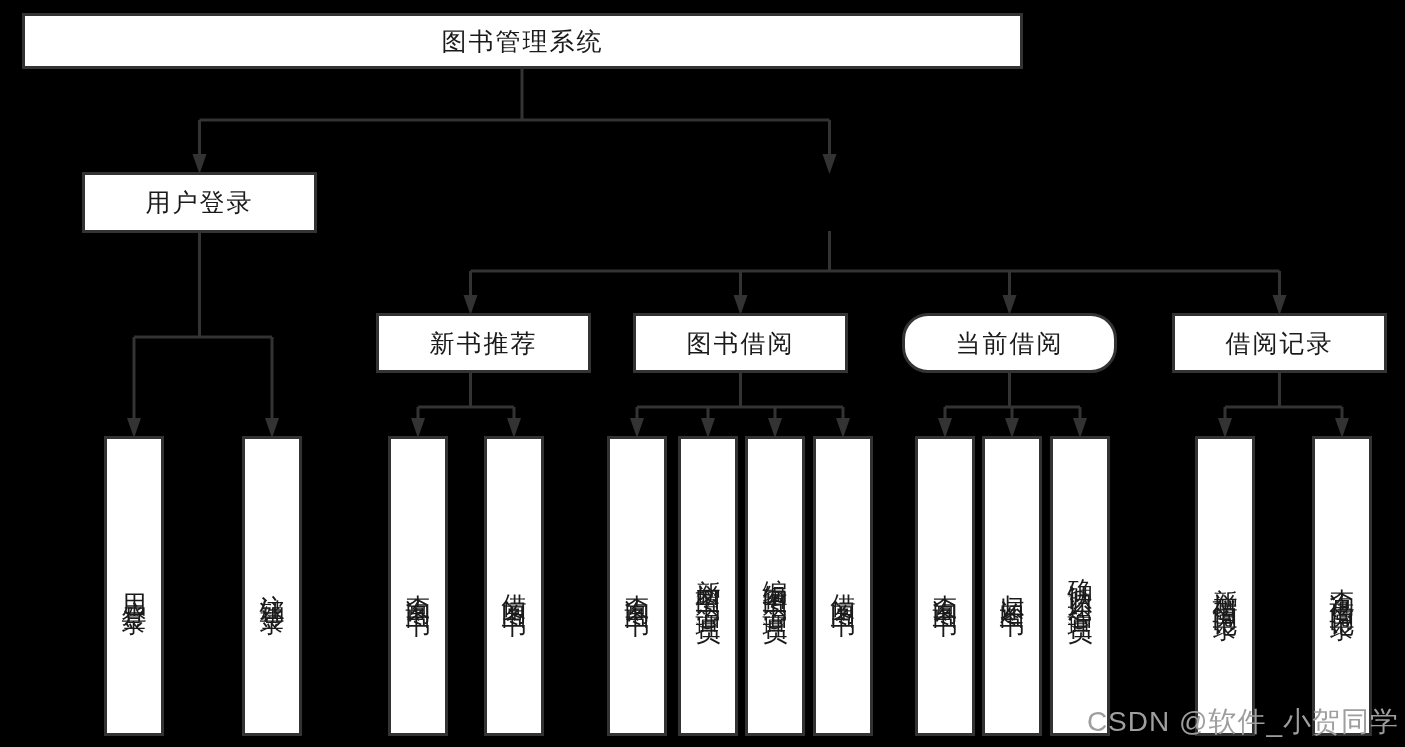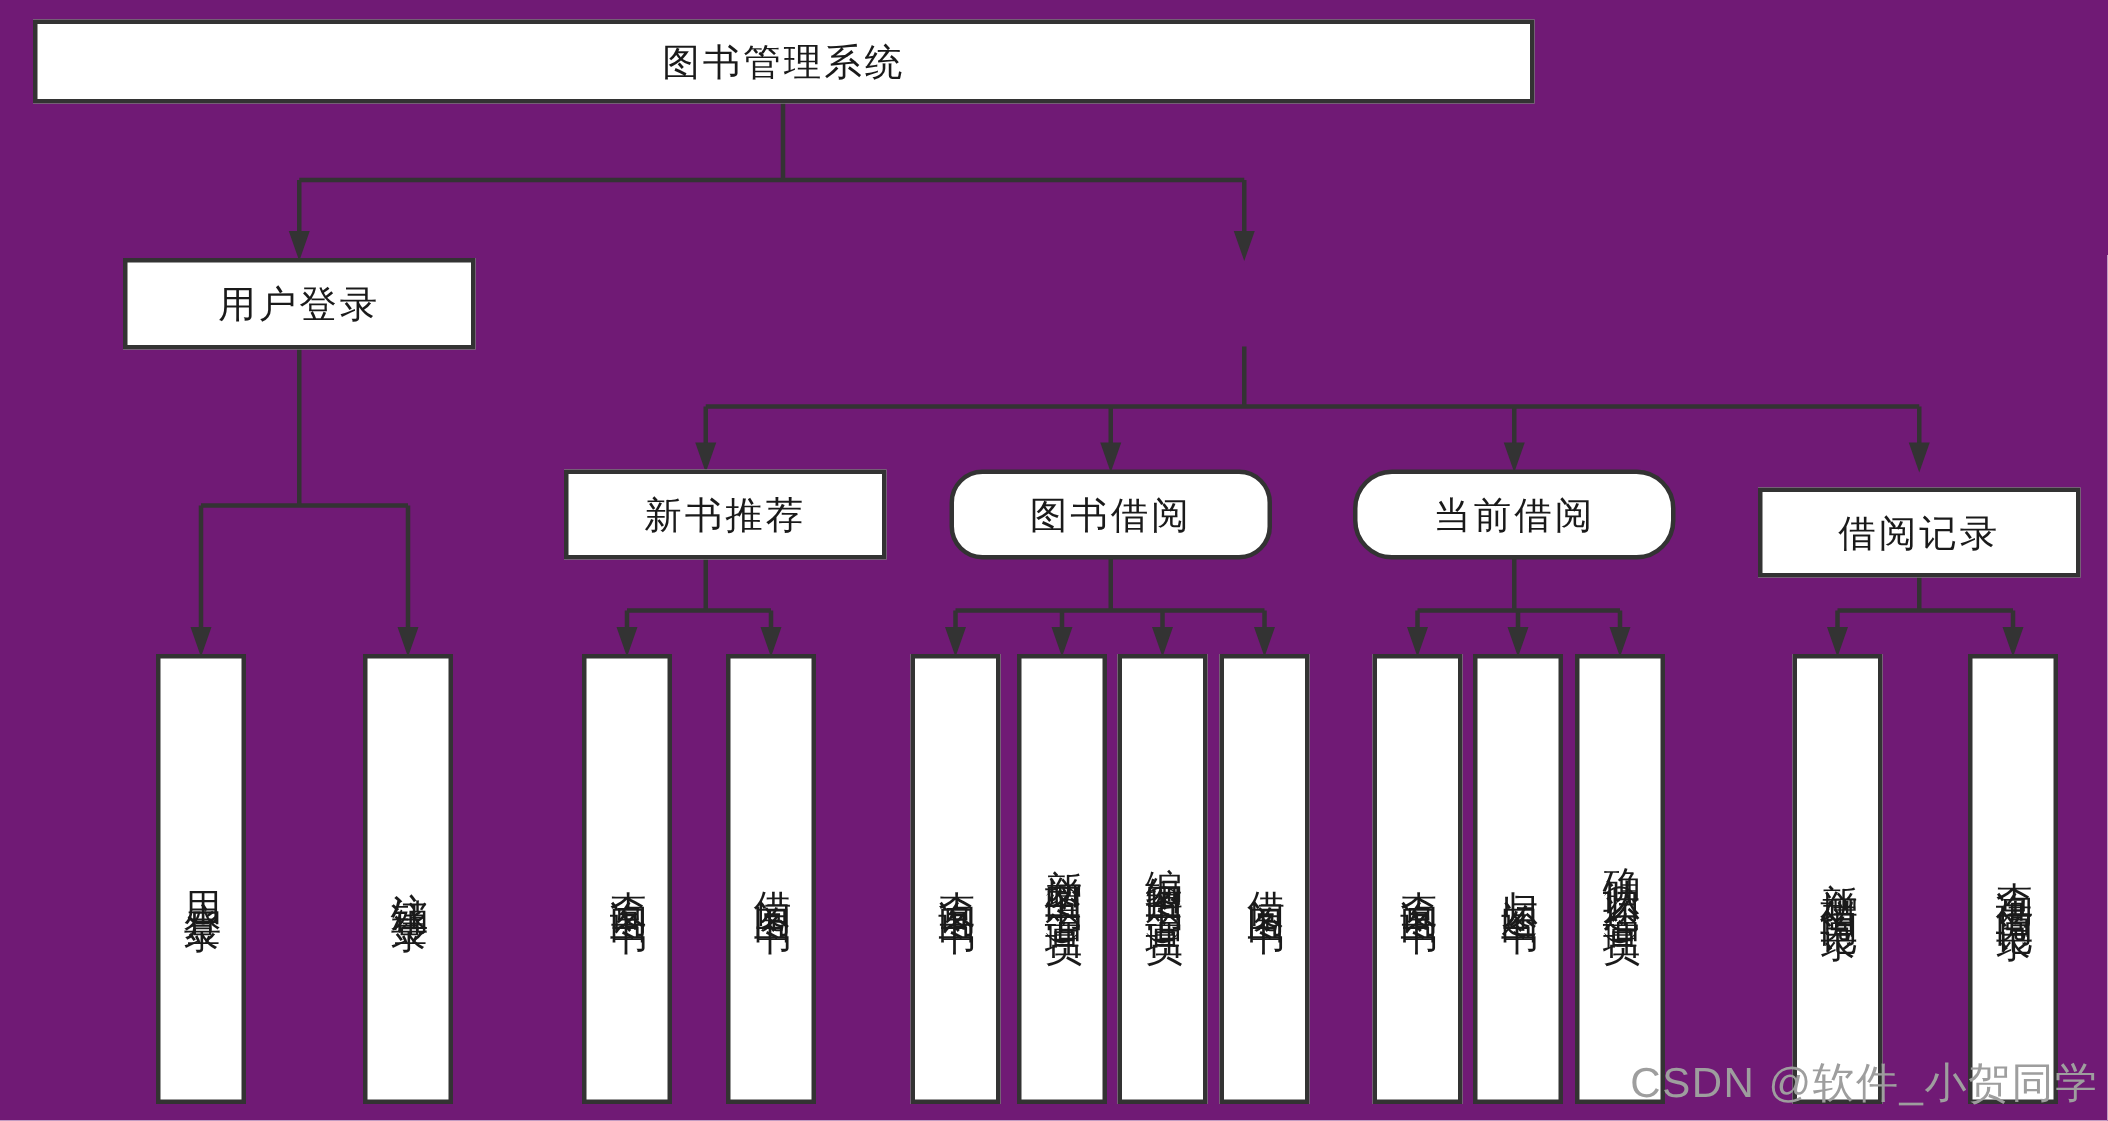--- a/index.html
+++ b/index.html
@@ -5,21 +5,21 @@
   html, body {
     margin: 0;
     padding: 0;
     background: #ffffff;
     font-family: "Liberation Sans", "DejaVu Sans", sans-serif;
   }
   #canvas {
     position: relative;
     width: 1405px;
     height: 747px;
-    background: #701a75;
+    background: #000000;
     overflow: hidden;
   }
   .box {
     position: absolute;
     box-sizing: border-box;
     background: #ffffff;
     border: 3px solid #333333;
     display: flex;
     align-items: center;
     justify-content: center;
@@ -41,23 +41,23 @@
   }
   
   .n-root   { left: 22px;  top: 13px;  width: 1001px; height: 56px; }
   
   .n-l2     { top: 172px; height: 61px; width: 235px; }
   .n-user   { left: 82px; }
   .n-mgmt   { left: 712px; }
   
   .n-l3     { top: 313px; height: 60px; width: 215px; }
   .n-newrec { left: 376px; }
-  .n-borrow { left: 633px; border-radius: 22px; }
+  .n-borrow { left: 633px; }
   .n-cur    { left: 902px; border-radius: 26px; }
-  .n-rec    { left: 1172px; margin-top: 12px; }
+  .n-rec    { left: 1172px; }
   
   .leaf     { top: 436px; height: 300px; width: 60px; }
   .l-a1 { left: 104px; }  .l-a2 { left: 242px; }
   .l-b1 { left: 388px; }  .l-b2 { left: 484px; }
   .l-c1 { left: 607px; }  .l-c2 { left: 678px; }
   .l-c3 { left: 745px; }  .l-c4 { left: 813px; }
   .l-d1 { left: 915px; }  .l-d2 { left: 982px; }  .l-d3 { left: 1050px; }
   .l-e1 { left: 1195px; } .l-e2 { left: 1312px; }
 
   svg.wires {

